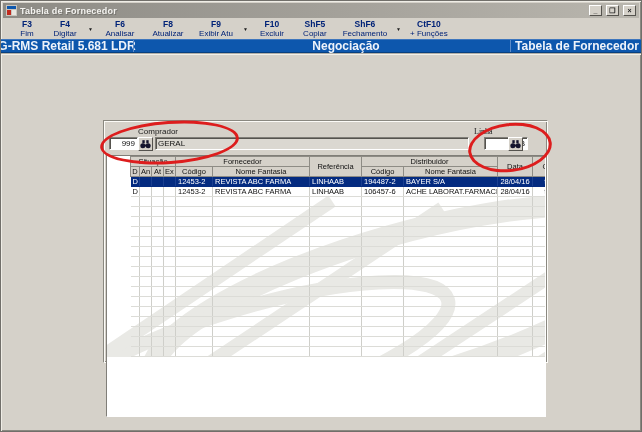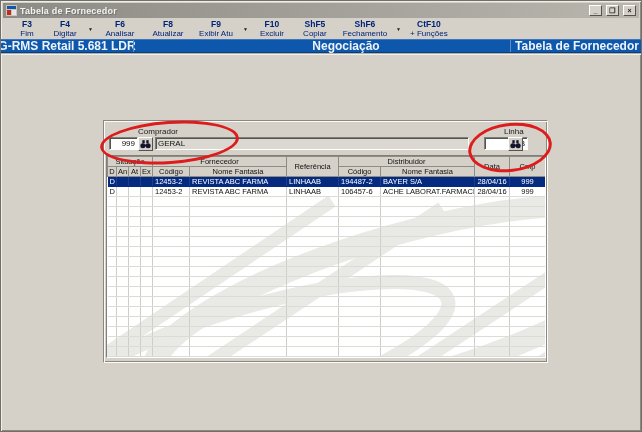--- a/index.html
+++ b/index.html
@@ -74,25 +74,26 @@
   .txt-right{ text-align:right; }
   .binoc-btn{
     position:absolute; width:15px; height:14px; background:#d5d1c9;
     border-top:1px solid #fff; border-left:1px solid #fff;
     border-right:1px solid #55534e; border-bottom:1px solid #55534e;
     display:flex; align-items:center; justify-content:center; cursor:pointer;
   }
 
   
   .grid-wrap{
-    position:absolute; left:2px; top:34px; width:440px; height:203px;
+    position:absolute; left:2px; top:34px; width:440px; height:262px;
     background:#fff;
     border-top:1px solid #807e78; border-left:1px solid #807e78;
     border-right:1px solid #fff; border-bottom:1px solid #fff;
     overflow:hidden;
+    padding-left:23px;
   }
   .watermark{ position:absolute; left:0; top:0; pointer-events:none; }
   table.grid{ position:relative; border-collapse:collapse; table-layout:fixed; width:438px; }
   table.grid th{
     background:var(--bg,#d5d1c9); font-size:7.5px; font-weight:normal; color:#111;
     border:1px solid #8e8c85; height:10px; line-height:9px; padding:0 1px;
     overflow:hidden; white-space:nowrap;
   }
   table.grid td{
     font-size:7.5px; color:#111; height:10px; line-height:9px; padding:0 2px;
@@ -184,21 +185,21 @@
     <svg width="11" height="9" viewBox="0 0 14 11">
       <rect x="3" y="0" width="3" height="4" fill="#14142e"></rect>
       <rect x="8" y="0" width="3" height="4" fill="#14142e"></rect>
       <circle cx="3.6" cy="7" r="3.2" fill="#14142e"></circle>
       <circle cx="10.4" cy="7" r="3.2" fill="#14142e"></circle>
       <rect x="5.5" y="5.5" width="3" height="2.5" fill="#14142e"></rect>
     </svg>
   </div>
   <div class="inputbox readonly" style="left:51px; top:16px; width:314px;">GERAL</div>
 
-  <span class="fld-label" style="left:400px; top:6px;">Linha</span>
+  <span class="fld-label" style="left:370px; top:6px;font-family:Liberation Serif, serif;">Linha</span>
   <div class="inputbox txt-right" style="left:380px; top:16px; width:44px;">AB</div>
   <div class="binoc-btn" style="left:404px; top:16px;">
     <svg width="11" height="9" viewBox="0 0 14 11">
       <rect x="3" y="0" width="3" height="4" fill="#14142e"></rect>
       <rect x="8" y="0" width="3" height="4" fill="#14142e"></rect>
       <circle cx="3.6" cy="7" r="3.2" fill="#14142e"></circle>
       <circle cx="10.4" cy="7" r="3.2" fill="#14142e"></circle>
       <rect x="5.5" y="5.5" width="3" height="2.5" fill="#14142e"></rect>
     </svg>
   </div>

